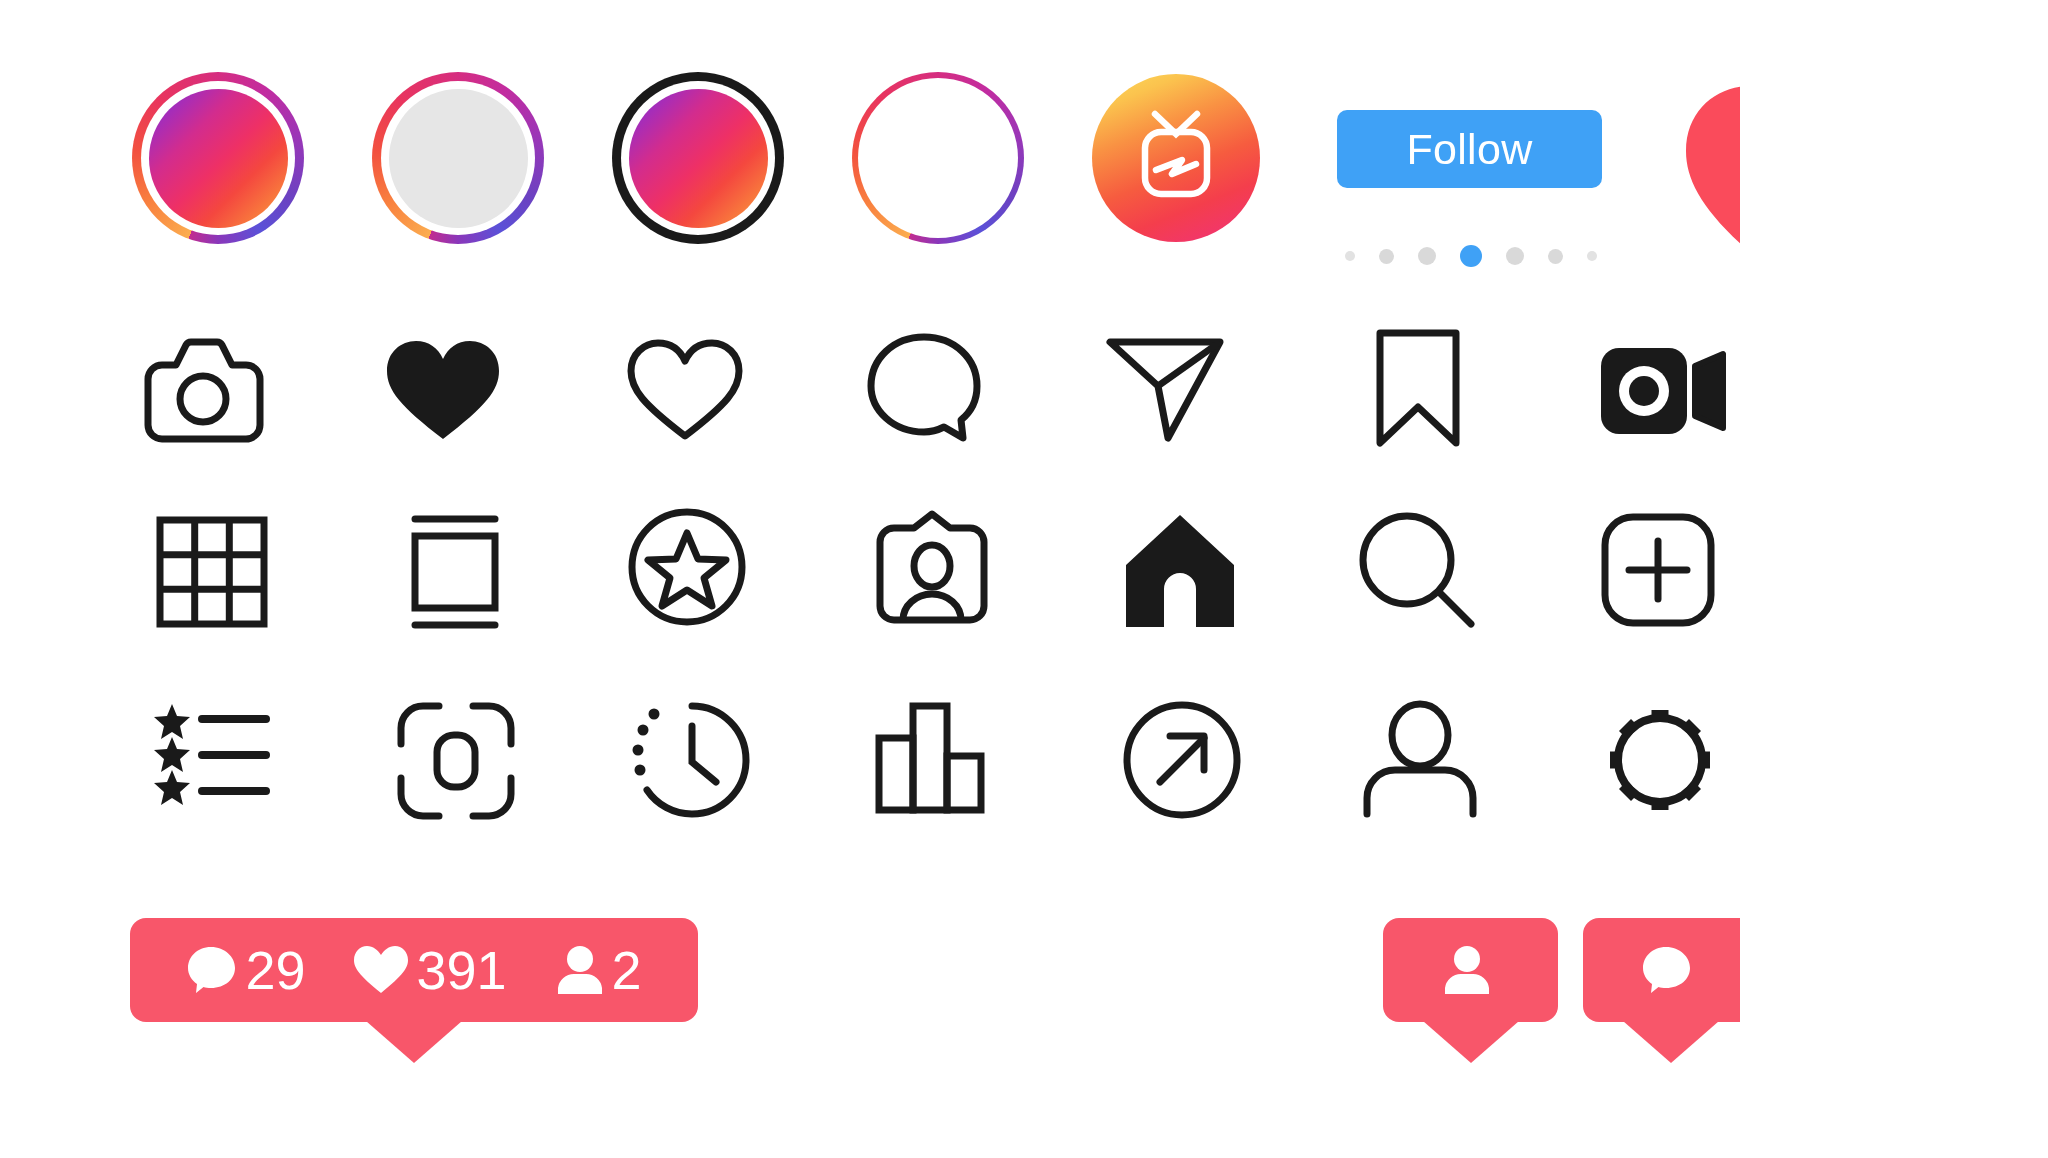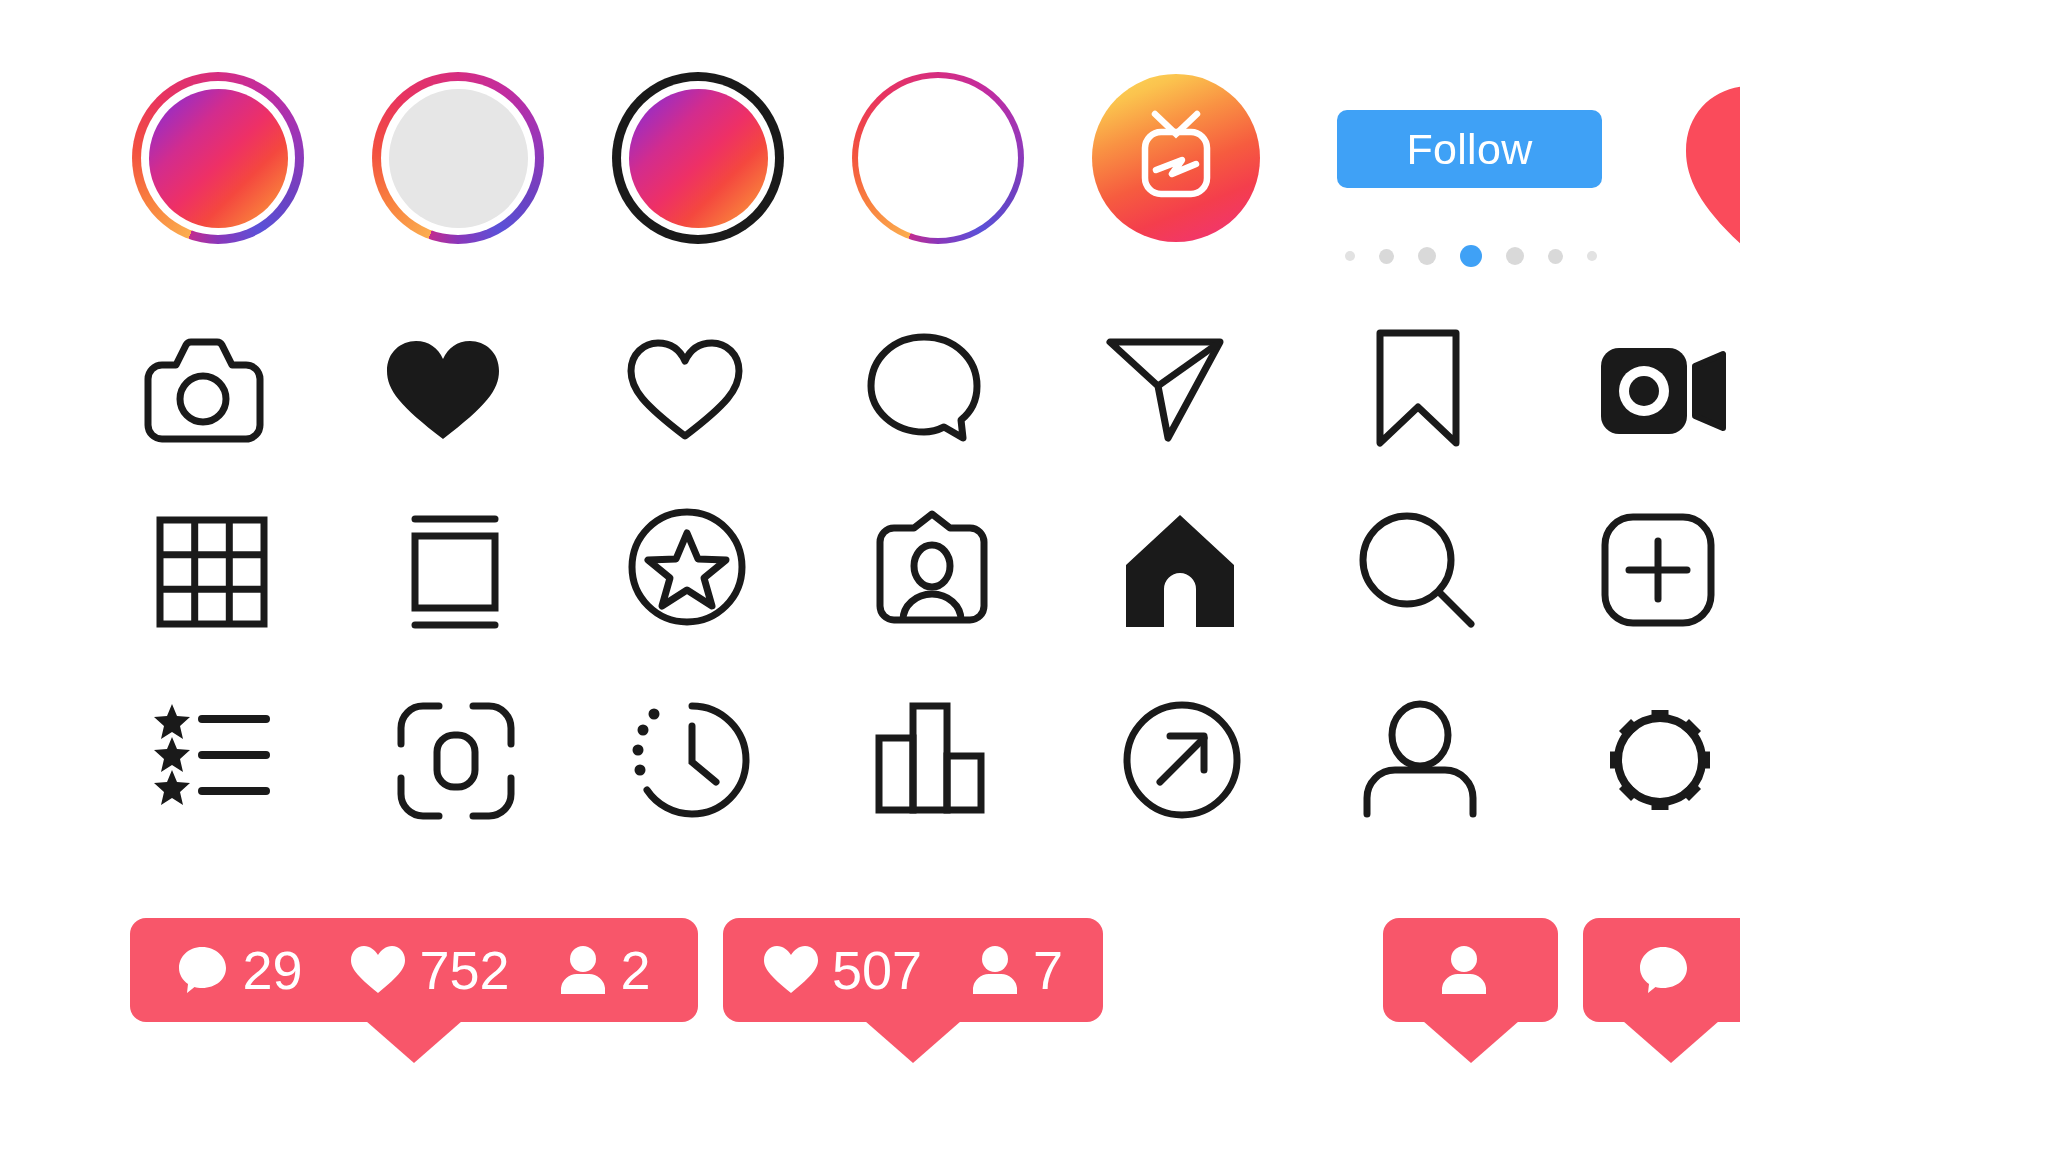--- a/index.html
+++ b/index.html
@@ -133,21 +133,21 @@
     transform: translateX(-50%);
     bottom: -41px;
     width: 0; height: 0;
     border-left: 48px solid transparent;
     border-right: 48px solid transparent;
     border-top: 42px solid #F8566A;
   }
   .badge-group {
     display: flex;
     align-items: center;
-    gap: 13px;
+    gap: 7px;
   }
   .badge-group + .badge-group { margin-left: 48px; }
   .badge-num {
     color: #ffffff;
     font-size: 54px;
     font-family: "Liberation Sans", sans-serif;
     line-height: 1;
     font-weight: 400;
   }
   .badge svg { display: block; }
@@ -413,77 +413,60 @@
         <path d="M25 3 C 39 3 49 13 49 24 C 49 35 39 44 25 44 C 22 44 19.5 43.7 17.5 43
                  L10 49 L11 40 C 5.5 36 2 30.5 2 24 C 2 13 11 3 25 3 Z" fill="#ffffff"></path>
       </svg>
       <span class="badge-num">29</span>
     </div>
     <div class="badge-group">
       <svg width="56" height="50" viewBox="0 0 56 50">
         <path d="M28 48 C 6 30 1 23 1 15 C 1 7 7 1 14 1 C 20 1 25 5 28 10
                  C 31 5 36 1 42 1 C 49 1 55 7 55 15 C 55 23 50 30 28 48 Z" fill="#ffffff"></path>
       </svg>
-      <span class="badge-num">752</span>
+      <span class="badge-num">391</span>
     </div>
     <div class="badge-group">
       <svg width="50" height="52" viewBox="0 0 50 52">
         <circle cx="25" cy="15" r="13" fill="#ffffff"></circle>
         <path d="M3 50 L3 44 a16 16 0 0 1 16 -14 h12 a16 16 0 0 1 16 14 L47 50 Z" fill="#ffffff"></path>
       </svg>
       <span class="badge-num">2</span>
     </div>
     <span class="tail"></span>
   </div>
 
-  <div class="badge" style="left:723px; top:918px; width:380px;">
+
+
+  <div class="badge" style="left:1383px; top:918px; width:175px;">
+    <div class="badge-group">
+      <svg width="50" height="52" viewBox="0 0 50 52">
+        <circle cx="25" cy="15" r="13" fill="#ffffff"></circle>
+        <path d="M3 50 L3 44 a16 16 0 0 1 16 -14 h12 a16 16 0 0 1 16 14 L47 50 Z" fill="#ffffff"></path>
+      </svg>
+      <span class="badge-num"></span>
+    </div>
+    <span class="tail"></span>
+  </div>
+
+  <div class="badge" style="left:1583px; top:918px; width:175px;">
+    <div class="badge-group">
+      <svg width="52" height="52" viewBox="0 0 52 52">
+        <path d="M25 3 C 39 3 49 13 49 24 C 49 35 39 44 25 44 C 22 44 19.5 43.7 17.5 43
+                 L10 49 L11 40 C 5.5 36 2 30.5 2 24 C 2 13 11 3 25 3 Z" fill="#ffffff"></path>
+      </svg>
+      <span class="badge-num"></span>
+    </div>
+    <span class="tail"></span>
+  </div>
+
+  <div class="badge" style="left:1783px; top:918px; width:175px;">
     <div class="badge-group">
       <svg width="56" height="50" viewBox="0 0 56 50">
         <path d="M28 48 C 6 30 1 23 1 15 C 1 7 7 1 14 1 C 20 1 25 5 28 10
                  C 31 5 36 1 42 1 C 49 1 55 7 55 15 C 55 23 50 30 28 48 Z" fill="#ffffff"></path>
       </svg>
-      <span class="badge-num">507</span>
-    </div>
-    <div class="badge-group">
-      <svg width="50" height="52" viewBox="0 0 50 52">
-        <circle cx="25" cy="15" r="13" fill="#ffffff"></circle>
-        <path d="M3 50 L3 44 a16 16 0 0 1 16 -14 h12 a16 16 0 0 1 16 14 L47 50 Z" fill="#ffffff"></path>
-      </svg>
-      <span class="badge-num">7</span>
+      <span class="badge-num"></span>
     </div>
     <span class="tail"></span>
   </div>
 
-
-  <div class="badge" style="left:1383px; top:918px; width:175px;">
-    <div class="badge-group">
-      <svg width="50" height="52" viewBox="0 0 50 52">
-        <circle cx="25" cy="15" r="13" fill="#ffffff"></circle>
-        <path d="M3 50 L3 44 a16 16 0 0 1 16 -14 h12 a16 16 0 0 1 16 14 L47 50 Z" fill="#ffffff"></path>
-      </svg>
-      <span class="badge-num"></span>
-    </div>
-    <span class="tail"></span>
-  </div>
-
-  <div class="badge" style="left:1583px; top:918px; width:175px;">
-    <div class="badge-group">
-      <svg width="52" height="52" viewBox="0 0 52 52">
-        <path d="M25 3 C 39 3 49 13 49 24 C 49 35 39 44 25 44 C 22 44 19.5 43.7 17.5 43
-                 L10 49 L11 40 C 5.5 36 2 30.5 2 24 C 2 13 11 3 25 3 Z" fill="#ffffff"></path>
-      </svg>
-      <span class="badge-num"></span>
-    </div>
-    <span class="tail"></span>
-  </div>
-
-  <div class="badge" style="left:1783px; top:918px; width:175px;">
-    <div class="badge-group">
-      <svg width="56" height="50" viewBox="0 0 56 50">
-        <path d="M28 48 C 6 30 1 23 1 15 C 1 7 7 1 14 1 C 20 1 25 5 28 10
-                 C 31 5 36 1 42 1 C 49 1 55 7 55 15 C 55 23 50 30 28 48 Z" fill="#ffffff"></path>
-      </svg>
-      <span class="badge-num"></span>
-    </div>
-    <span class="tail"></span>
-  </div>
-
 </div>
 
 </body></html>

